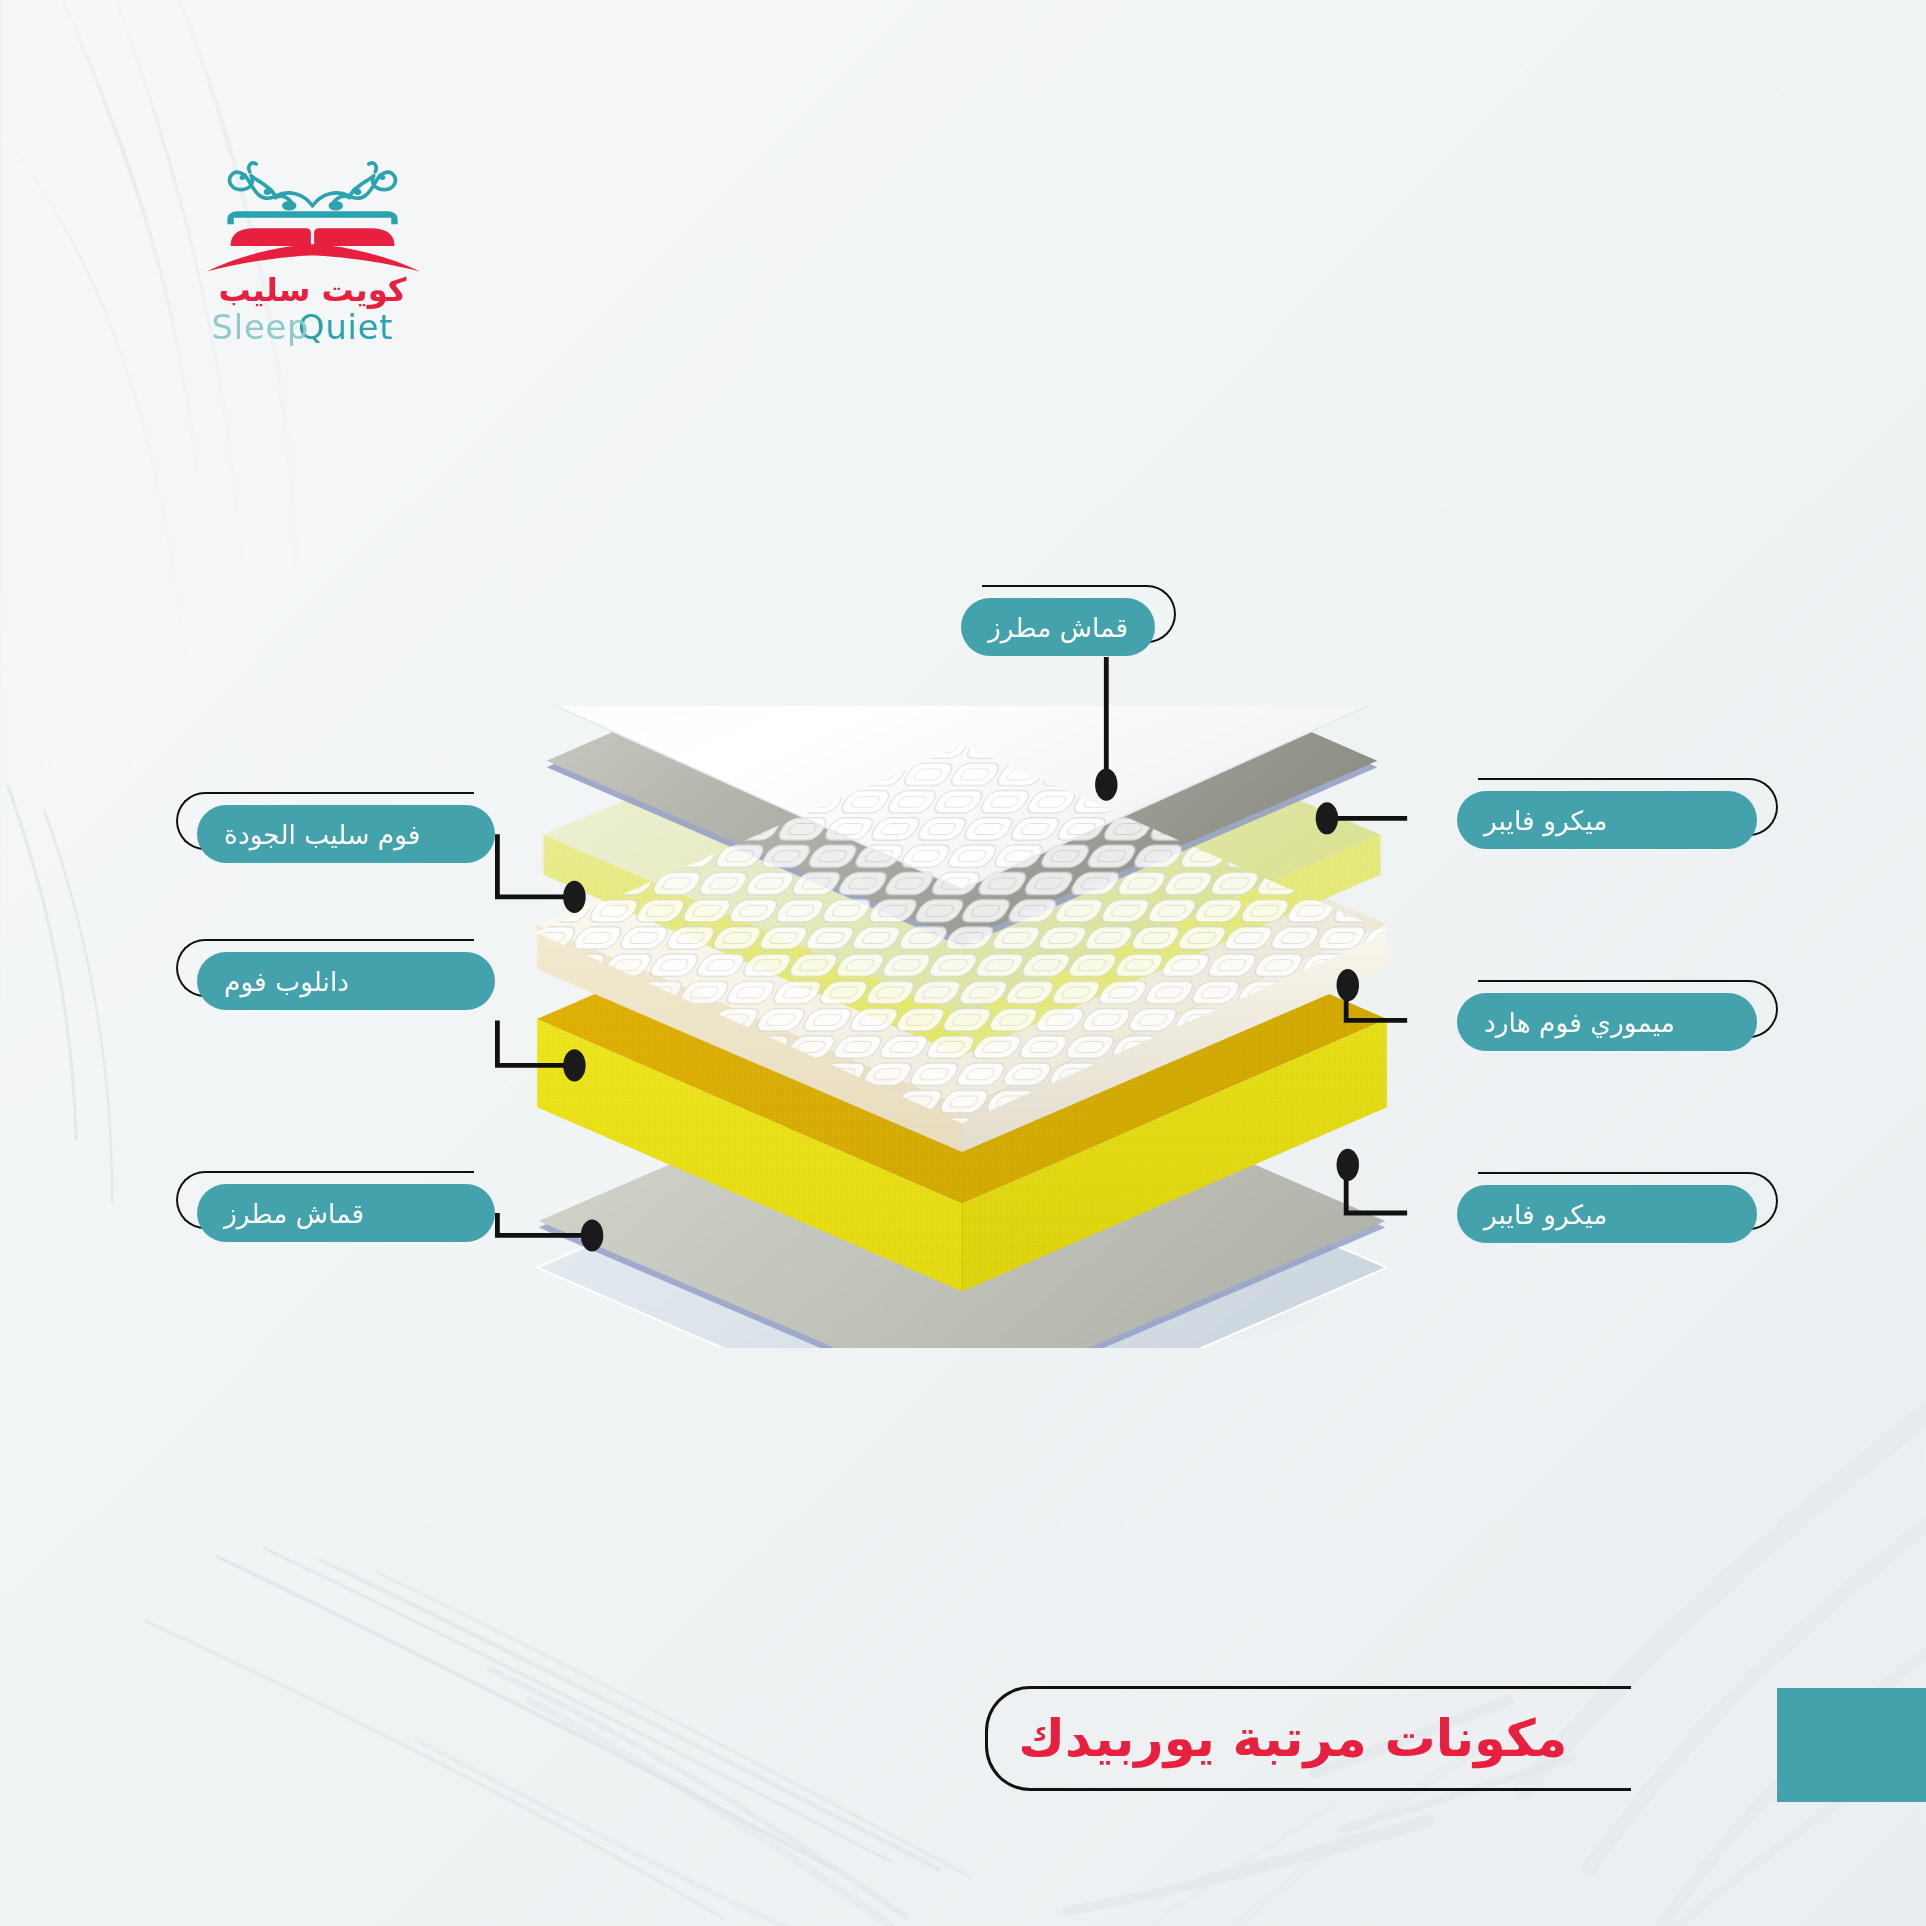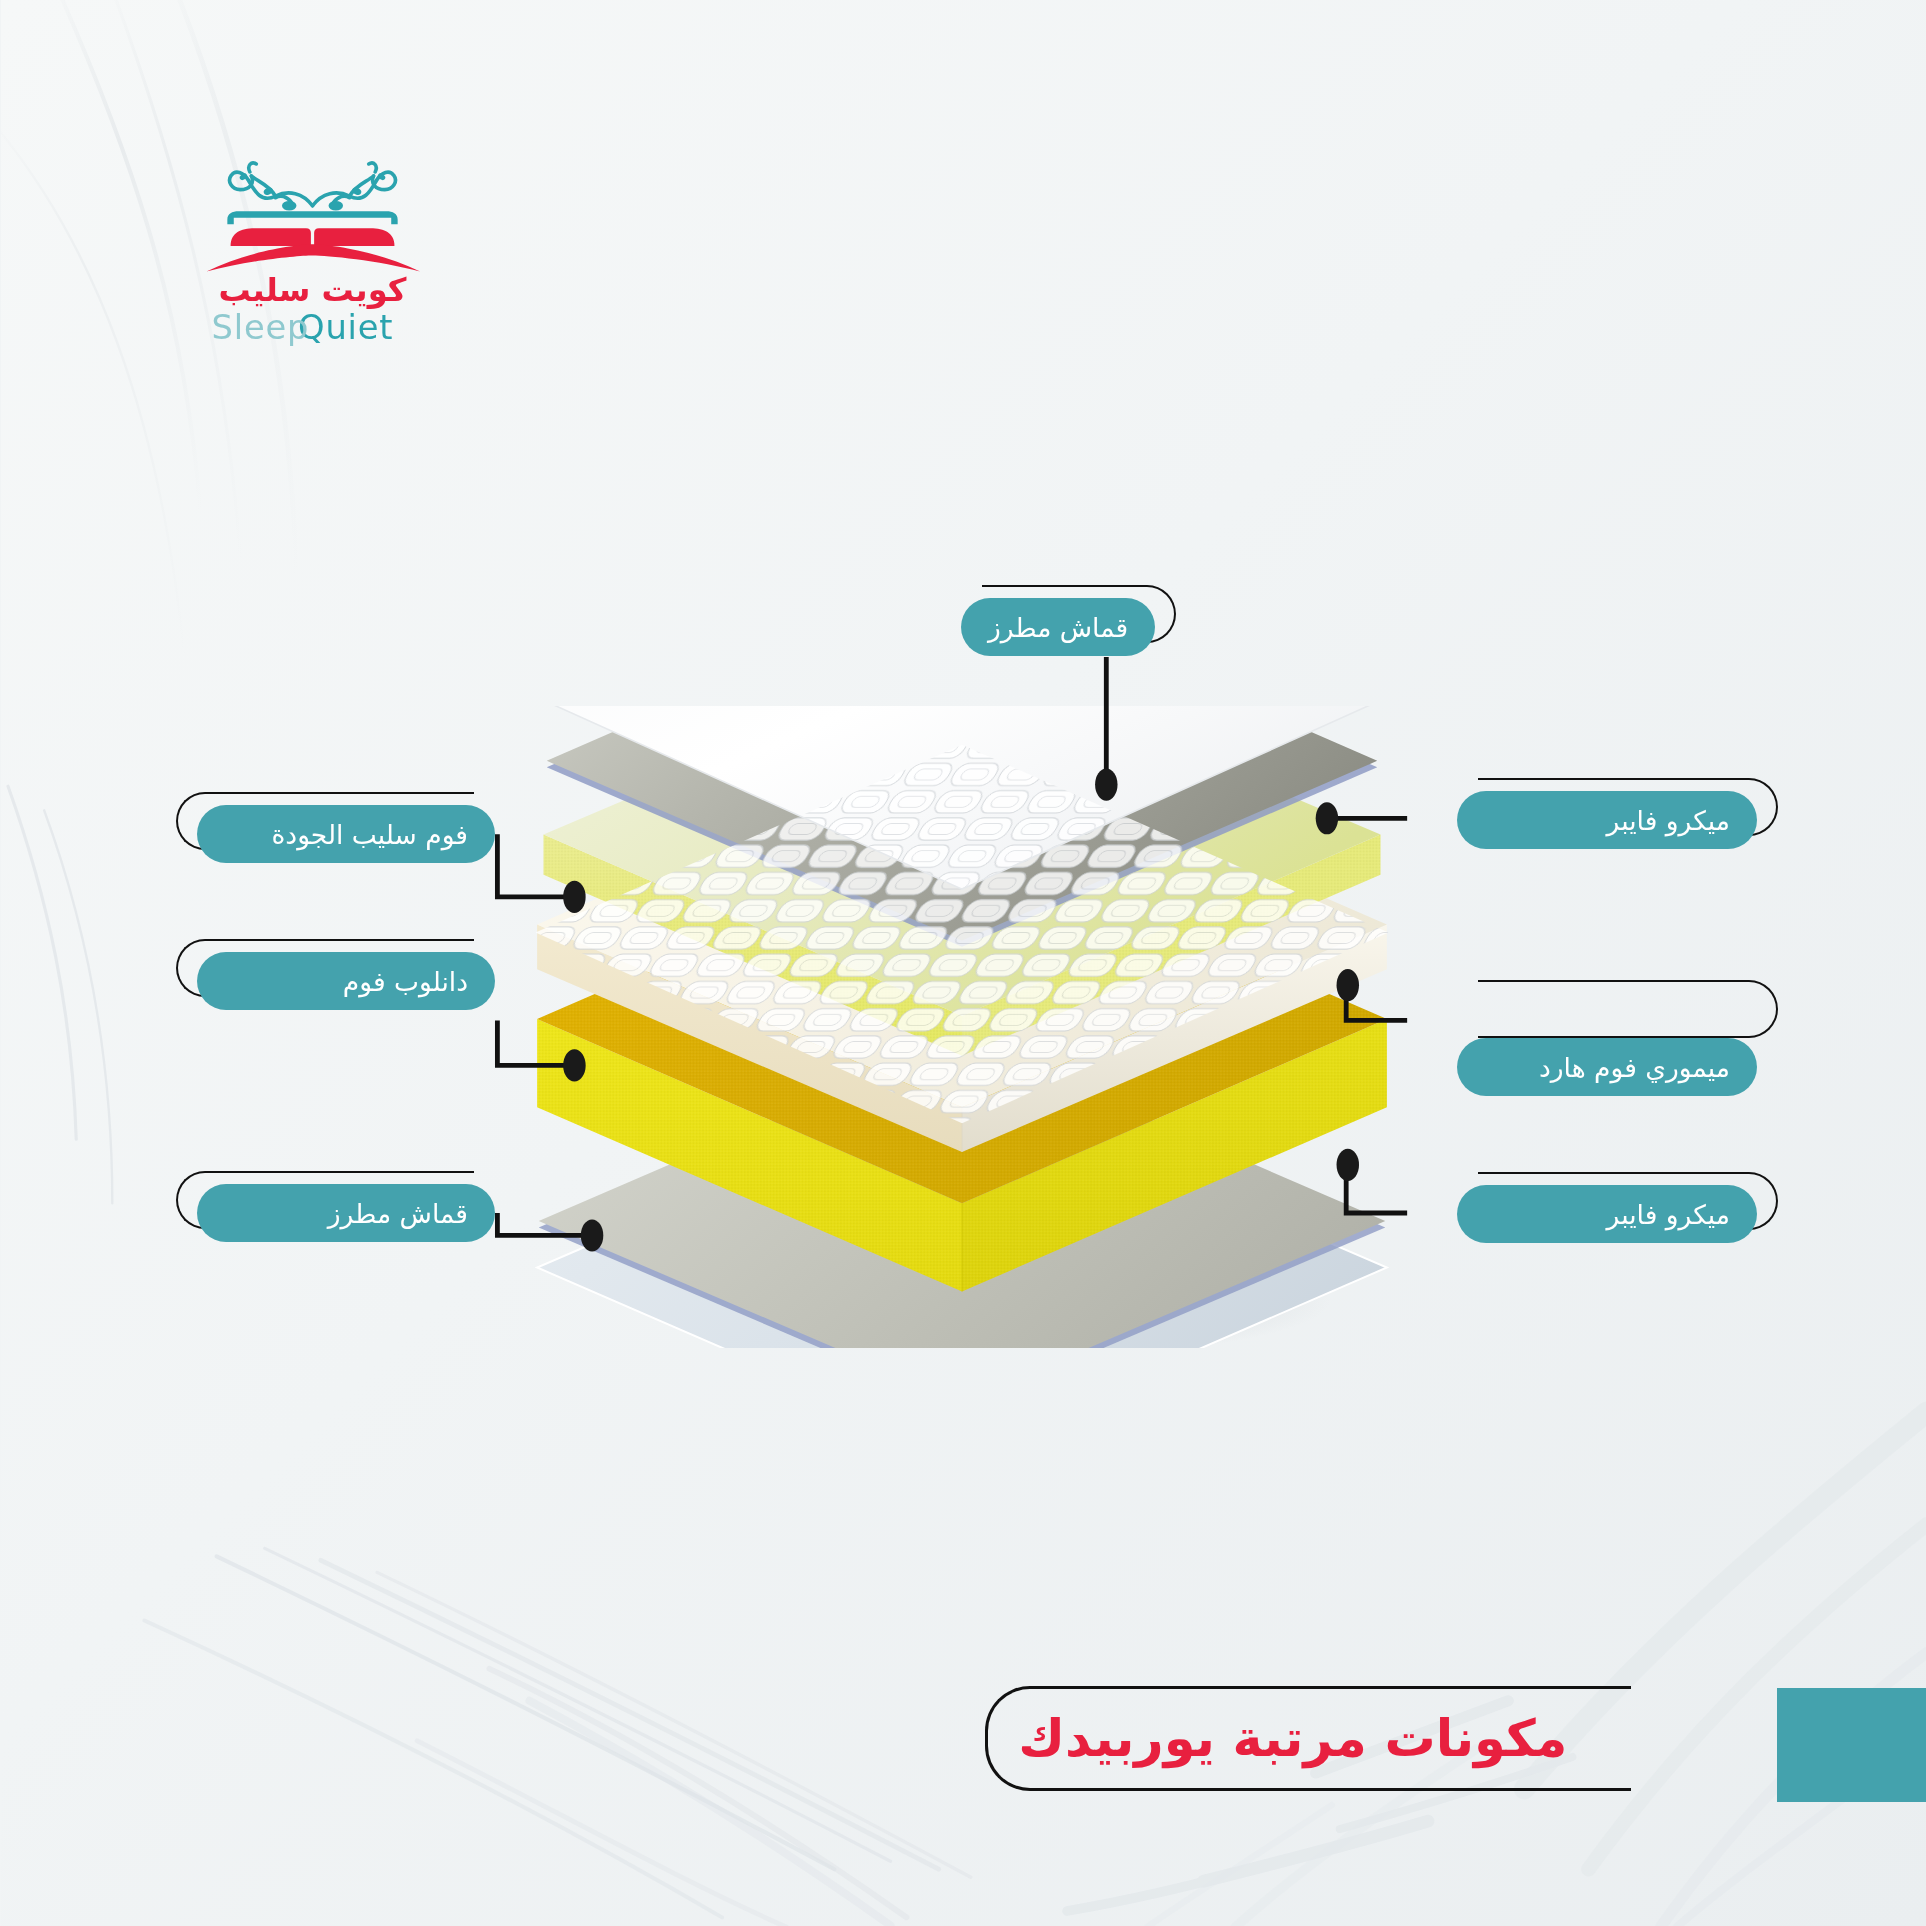--- a/index.html
+++ b/index.html
@@ -29,21 +29,21 @@
   #mattress svg{display:block;width:962px;height:642px;}
 
   
   #leaders{position:absolute;inset:0;z-index:6;pointer-events:none;}
   #leaders svg{display:block;width:1927px;height:1927px;}
 
   
   .pill-wrap{position:absolute;z-index:8;}
   .pill{
     position:relative;
-    display:flex;align-items:center;justify-content:flex-start;
+    display:flex;align-items:center;justify-content:flex-end;
     height:58px;
     border-radius:32px;
     background:#44a2ad;
     color:#ffffff;
     font-size:26.5px;
     letter-spacing:0.2px;
     white-space:nowrap;
     padding:0 27px;
     box-sizing:border-box;
     z-index:2;
@@ -365,21 +365,21 @@
 
 <div class="pill-wrap side-right" style="left:1457px;top:791px;">
   <div class="pill-outline"></div>
   <div class="pill" style="width:300px;">
     <span>ميكرو فايبر</span>
   </div>
 </div>
 
 <div class="pill-wrap side-right" style="left:1457px;top:993px;">
   <div class="pill-outline"></div>
-  <div class="pill" style="width:300px;margin-top:45px;">
+  <div class="pill" style="width:300px;">
     <span>ميموري فوم هارد</span>
   </div>
 </div>
 
 <div class="pill-wrap side-right" style="left:1457px;top:1185px;">
   <div class="pill-outline"></div>
   <div class="pill" style="width:300px;">
     <span>ميكرو فايبر</span>
   </div>
 </div>

